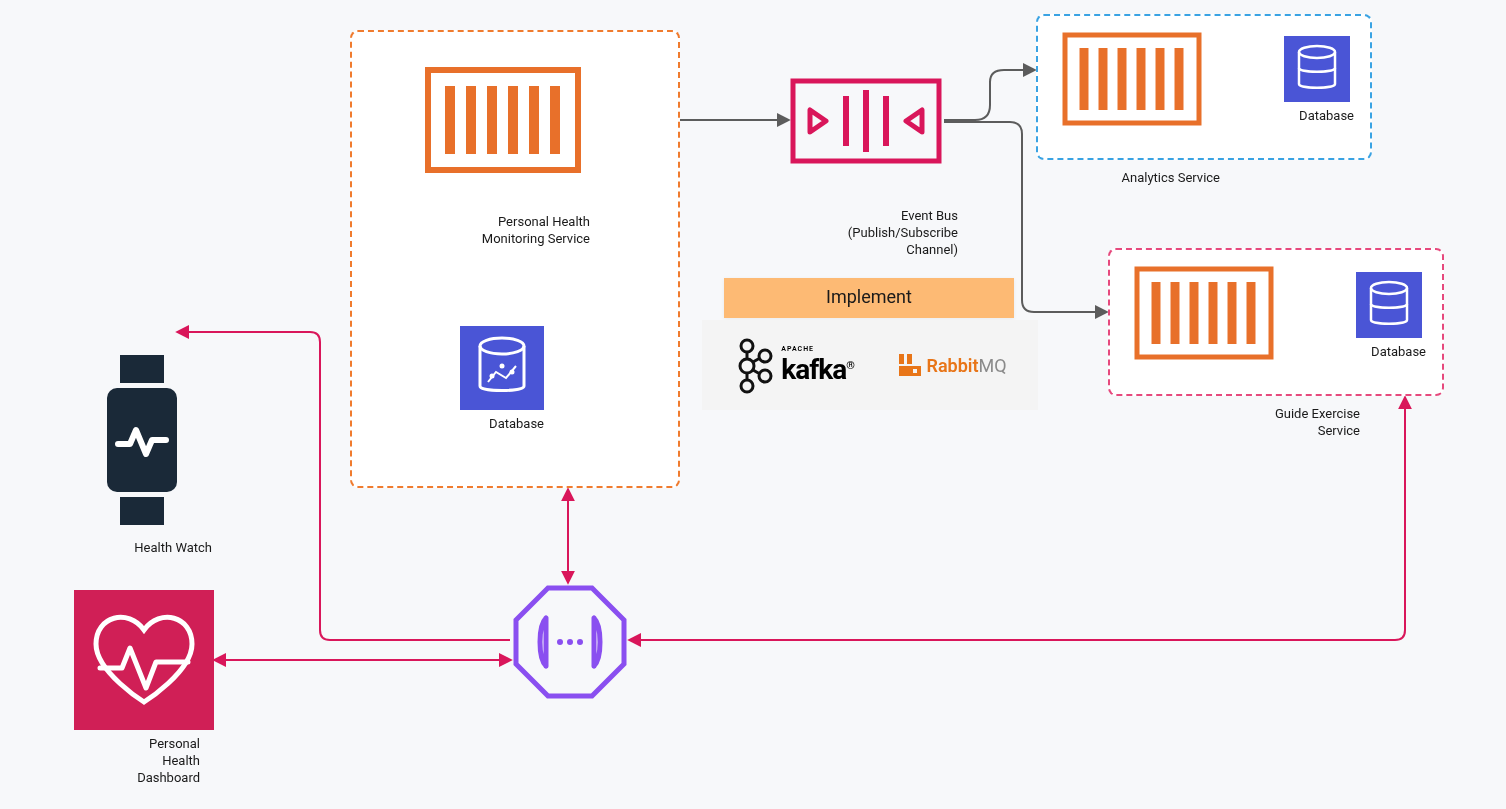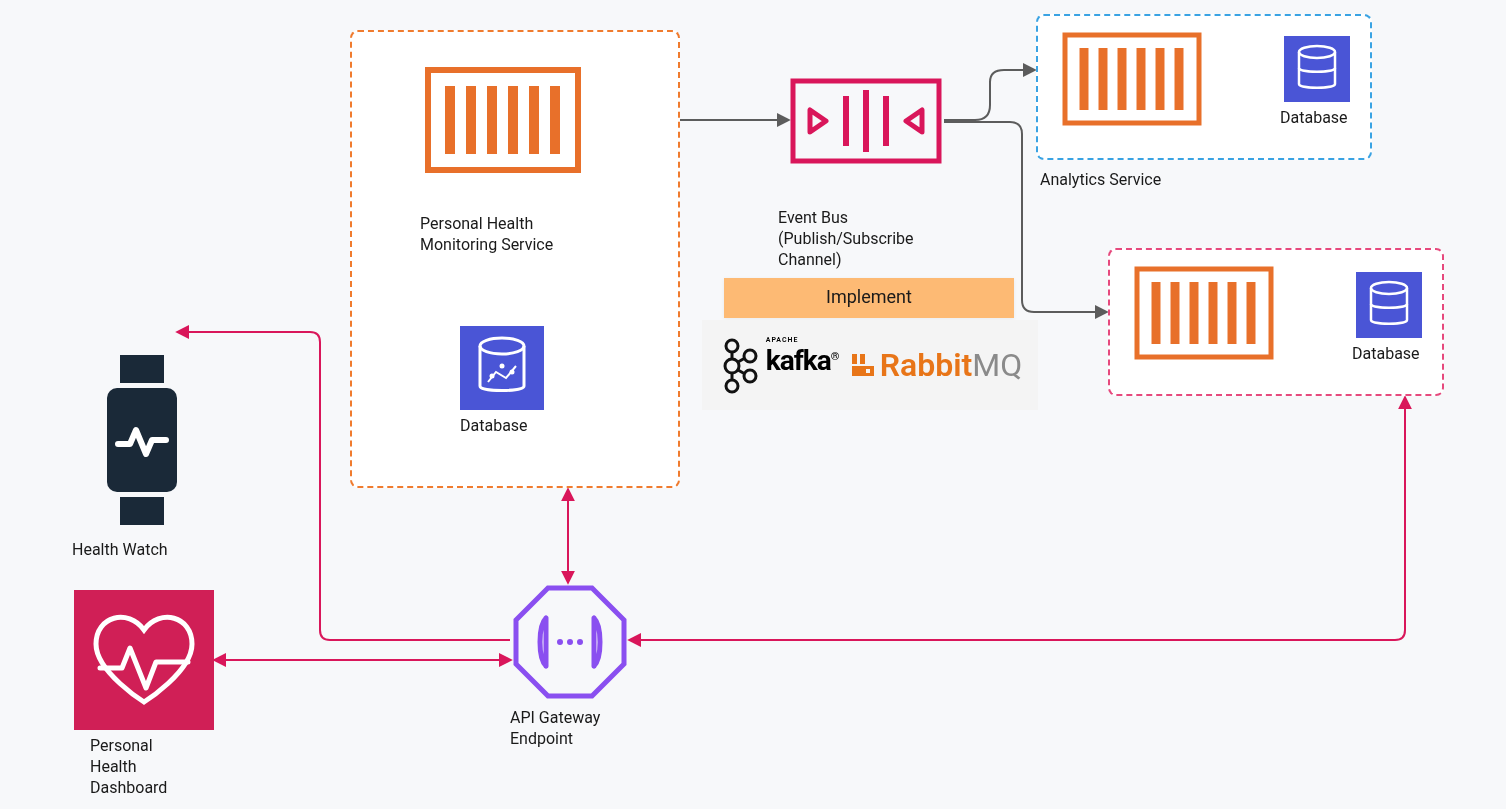--- a/index.html
+++ b/index.html
@@ -7,22 +7,22 @@
     font-family: -apple-system, BlinkMacSystemFont, "Segoe UI", Roboto, "Helvetica Neue", Arial, sans-serif;
     background: #f7f8fa;
     width: 1506px;
     height: 809px;
     position: relative;
     overflow: hidden;
   }
   .canvas { position: absolute; inset: 0; }
   .label {
     position: absolute;
-    text-align: left;
-    font-size: 16px;
+    text-align: right;
+    font-size: 13px;
     color: #1a1a1a;
     line-height: 1.3;
   }
   svg.overlay { position: absolute; inset: 0; width: 1506px; height: 809px; pointer-events: none; }
   .box {
     position: absolute;
     border-radius: 8px;
     background: #fff;
   }
   .dashed {
@@ -42,21 +42,21 @@
     color: #1a1a1a;
   }
   .logo-row {
     position: absolute;
     background: #f4f4f4;
     display: flex;
     align-items: center;
     justify-content: space-around;
     padding: 0 10px;
   }
-  .kafka-logo { display: flex; gap: 6px; }
+  .kafka-logo { display: flex; align-items: center; gap: 6px; }
   .rabbit-logo { display: flex; align-items: center; gap: 4px; }
 </style>
 </head>
 <body>
 
 <div class="canvas">
 
   <svg class="overlay">
     <defs>
       <marker id="arr-red-end" viewBox="0 0 10 10" refX="8" refY="5" markerWidth="7" markerHeight="7" orient="auto">
@@ -122,22 +122,20 @@
   <div class="container-icon" style="left:510px; top:582px;">
     <svg width="120" height="120" viewBox="0 0 120 120">
       <polygon points="38,6 82,6 114,38 114,82 82,114 38,114 6,82 6,38" fill="none" stroke="#8a4ff0" stroke-width="5"></polygon>
       <path d="M 36 36 L 36 84 M 36 36 C 28 44, 28 76, 36 84" fill="none" stroke="#8a4ff0" stroke-width="5" stroke-linecap="round"></path>
       <path d="M 84 36 L 84 84 M 84 36 C 92 44, 92 76, 84 84" fill="none" stroke="#8a4ff0" stroke-width="5" stroke-linecap="round"></path>
       <circle cx="50" cy="60" r="3" fill="#8a4ff0"></circle>
       <circle cx="60" cy="60" r="3" fill="#8a4ff0"></circle>
       <circle cx="70" cy="60" r="3" fill="#8a4ff0"></circle>
     </svg>
   </div>
-  <div class="label" style="left:510px; top:708px; width:120px; white-space:pre-line;">API Gateway
-Endpoint</div>
 
   <div class="container-icon" style="left:424px; top:66px;">
     <svg width="158" height="108" viewBox="0 0 158 108">
       <rect x="4" y="4" width="150" height="100" fill="none" stroke="#e8702a" stroke-width="6"></rect>
       <g stroke="#e8702a" stroke-width="10">
         <line x1="26" y1="20" x2="26" y2="88"></line>
         <line x1="47" y1="20" x2="47" y2="88"></line>
         <line x1="68" y1="20" x2="68" y2="88"></line>
         <line x1="89" y1="20" x2="89" y2="88"></line>
         <line x1="110" y1="20" x2="110" y2="88"></line>
@@ -198,21 +196,21 @@
         </span>
       </div>
     </div>
     <div class="rabbit-logo">
       <svg width="26" height="26" viewBox="0 0 26 26">
         <rect x="2" y="2" width="5" height="10" fill="#e87518"></rect>
         <rect x="10" y="2" width="5" height="10" fill="#e87518"></rect>
         <rect x="2" y="14" width="22" height="10" fill="#e87518"></rect>
         <rect x="16" y="17" width="4" height="4" fill="#f4f4f4"></rect>
       </svg>
-      <span style="font-size:32px; font-weight:600;">
+      <span style="font-size:18px; font-weight:600;">
         <span style="color:#e87518;">Rabbit</span><span style="color:#8a8a8a; font-weight:400;">MQ</span>
       </span>
     </div>
   </div>
 
   <div class="label" style="left:1040px; top:170px; width:180px;">Analytics Service</div>
 
   <div class="container-icon" style="left:1062px; top:32px;">
     <svg width="140" height="94" viewBox="0 0 140 94">
       <rect x="3" y="3" width="134" height="88" fill="none" stroke="#e8702a" stroke-width="5"></rect>
@@ -230,20 +228,22 @@
   <div class="container-icon" style="left:1284px; top:36px;">
     <svg width="66" height="66" viewBox="0 0 66 66">
       <rect x="0" y="0" width="66" height="66" fill="#4a55d6"></rect>
       <ellipse cx="33" cy="16" rx="18" ry="6" fill="none" stroke="#fff" stroke-width="2.5"></ellipse>
       <path d="M 15 16 L 15 48 C 15 53, 51 53, 51 48 L 51 16" fill="none" stroke="#fff" stroke-width="2.5"></path>
       <path d="M 15 32 C 15 37, 51 37, 51 32" fill="none" stroke="#fff" stroke-width="2.5"></path>
     </svg>
   </div>
   <div class="label" style="left:1280px; top:108px; width:74px;">Database</div>
 
+  <div class="label" style="left:1180px; top:406px; width:180px; white-space:pre-line;">Guide Exercise
+Service</div>
 
   <div class="container-icon" style="left:1134px; top:266px;">
     <svg width="140" height="94" viewBox="0 0 140 94">
       <rect x="3" y="3" width="134" height="88" fill="none" stroke="#e8702a" stroke-width="5"></rect>
       <g stroke="#e8702a" stroke-width="9">
         <line x1="22" y1="16" x2="22" y2="78"></line>
         <line x1="41" y1="16" x2="41" y2="78"></line>
         <line x1="60" y1="16" x2="60" y2="78"></line>
         <line x1="79" y1="16" x2="79" y2="78"></line>
         <line x1="98" y1="16" x2="98" y2="78"></line>

